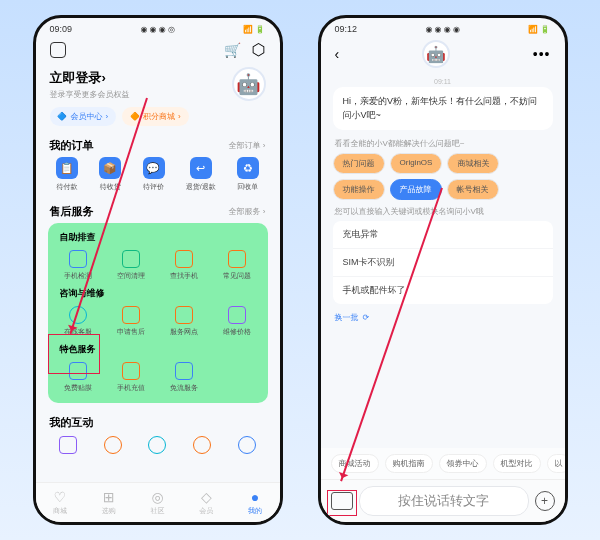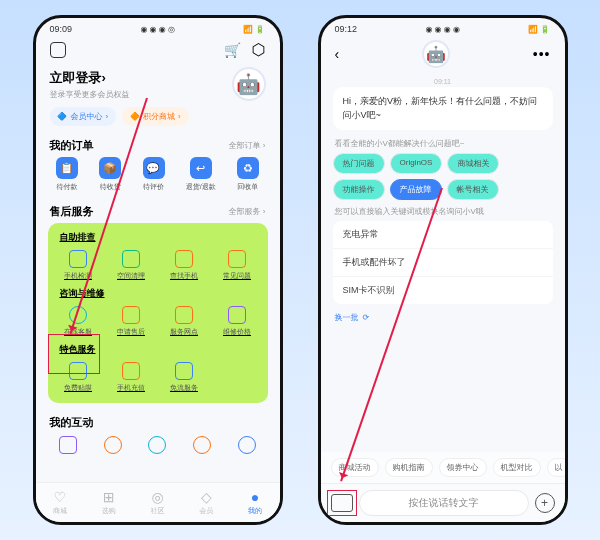--- a/index.html
+++ b/index.html
@@ -19,21 +19,21 @@
   .pill { font-size: 8px; padding: 4px 8px; border-radius: 10px; display: flex; align-items: center; gap: 3px; }
   .pill.blue { background: #eaf2ff; color: #3b82f6; }
   .pill.orange { background: #fff3e8; color: #f97316; }
   .section-head { display: flex; justify-content: space-between; align-items: center; padding: 6px 14px 4px; gap: 44px; }
   .section-head .t { font-size: 11px; font-weight: 600; }
   .section-head .more { font-size: 8px; color: #999; }
   .order-icons { display: flex; justify-content: space-around; padding: 0 10px 6px; }
   .oicon { display: flex; flex-direction: column; align-items: center; gap: 3px; }
   .oicon .sq { width: 22px; height: 22px; border-radius: 6px; background: #3b82f6; display: flex; align-items: center; justify-content: center; color: #fff; font-size: 11px; }
   .oicon .lbl { font-size: 7px; color: #555; }
-  .service-box { background: #bef264; margin: 0 12px 6px; border-radius: 10px; padding: 6px 4px; text-decoration: underline; }
+  .service-box { background: #86efac; margin: 0 12px 6px; border-radius: 10px; padding: 6px 4px; }
   .sub-title { font-size: 9px; font-weight: 600; padding: 2px 8px; }
   .grid4 { display: grid; grid-template-columns: repeat(4, 1fr); gap: 4px 0; padding: 4px 0; }
   .gitem { display: flex; flex-direction: column; align-items: center; gap: 3px; position: relative; }
   .gitem .ic { width: 18px; height: 18px; border: 1.5px solid; border-radius: 4px; }
   .gitem .lbl { font-size: 7px; color: #555; }
   .c-blue { border-color: #3b82f6; color: #3b82f6; }
   .c-green { border-color: #10b981; color: #10b981; }
   .c-orange { border-color: #f97316; color: #f97316; }
   .c-purple { border-color: #8b5cf6; color: #8b5cf6; }
   .c-cyan { border-color: #06b6d4; color: #06b6d4; }
@@ -52,31 +52,31 @@
   .chat-head { display: flex; align-items: center; justify-content: space-between; padding: 4px 14px; }
   .back { font-size: 14px; }
   .avatar-sm { width: 28px; height: 28px; border-radius: 50%; background: #fff; border: 2px solid #e0e8f5; display: flex; align-items: center; justify-content: center; }
   .avatar-sm::before { content: "🤖"; font-size: 16px; }
   .dots { font-size: 14px; letter-spacing: 1px; }
   .chat-body { flex: 1; padding: 4px 12px; overflow: hidden; }
   .time-lbl { text-align: center; font-size: 7px; color: #bbb; margin: 2px 0; }
   .bubble { background: #fff; border-radius: 10px; padding: 8px 10px; font-size: 9px; color: #333; line-height: 1.5; margin-bottom: 8px; }
   .hint { font-size: 8px; color: #999; margin: 4px 2px; }
   .chips { display: flex; flex-wrap: wrap; gap: 5px; margin-bottom: 6px; }
-  .chip { font-size: 8px; padding: 4px 9px; border-radius: 11px; background: #5eead4; border: 1px solid #e5e7eb; color: #555; }
+  .chip { font-size: 8px; padding: 4px 9px; border-radius: 11px; background: #fdba74; border: 1px solid #e5e7eb; color: #555; }
   .chip.active { background: #3b82f6; color: #fff; border-color: #3b82f6; }
   .faq-list { background: #fff; border-radius: 8px; margin-bottom: 6px; }
   .faq-item { padding: 7px 10px; font-size: 9px; color: #444; border-bottom: 1px solid #f3f4f6; }
   .faq-item:last-child { border-bottom: none; }
   .refresh { font-size: 8px; color: #3b82f6; padding: 2px; display: flex; align-items: center; gap: 4px; }
   .qlinks { display: flex; gap: 6px; padding: 6px 10px; overflow: hidden; background: #fbfcfd; }
   .qlink { font-size: 8px; background: #fff; border: 1px solid #eee; padding: 3px 7px; border-radius: 10px; color: #666; white-space: nowrap; }
   .input-row { display: flex; align-items: center; gap: 6px; padding: 6px 10px; background: #fafbfc; border-top: 1px solid #eee; }
   .kb { width: 22px; height: 18px; border: 1.5px solid #555; border-radius: 3px; position: relative; }
-  .voice-input { flex: 1; background: #fff; border: 1px solid #e5e7eb; border-radius: 14px; padding: 5px 0; text-align: center; font-size: 10px; color: #888; }
+  .voice-input { flex: 1; background: #fff; border: 1px solid #e5e7eb; border-radius: 14px; padding: 5px 0; text-align: center; font-size: 13px; color: #888; }
   .plus { width: 20px; height: 20px; border: 1.5px solid #555; border-radius: 50%; display: flex; align-items: center; justify-content: center; font-size: 12px; color: #555; }
   .redbox2 { bottom: 6px; left: 6px; width: 30px; height: 26px; }
   .arrow2 { position: absolute; top: 170px; left: 120px; width: 2px; height: 310px; background: #e11d48; transform: rotate(19deg); transform-origin: top; }
   .arrow2::after { content: ""; position: absolute; bottom: -2px; left: -4px; border: 5px solid transparent; border-top-color: #e11d48; }
 </style>
 </head>
 <body>
 
 <div class="phone">
   <div class="statusbar">
@@ -243,22 +243,22 @@
       <div class="chip">热门问题</div>
       <div class="chip">OriginOS</div>
       <div class="chip">商城相关</div>
       <div class="chip">功能操作</div>
       <div class="chip active">产品故障</div>
       <div class="chip">帐号相关</div>
     </div>
     <div class="hint">您可以直接输入关键词或模块名询问小V哦</div>
     <div class="faq-list">
       <div class="faq-item">充电异常</div>
+      <div class="faq-item">SIM卡不识别</div>
       <div class="faq-item">手机或配件坏了</div>
-      <div class="faq-item">SIM卡不识别</div>
     </div>
     <div class="refresh">
         <span>换一批</span> 
         <span>⟳</span>
       </div>
   </div>
   <div class="qlinks">
     <div class="qlink">商城活动</div>
     <div class="qlink">购机指南</div>
     <div class="qlink">领券中心</div>

